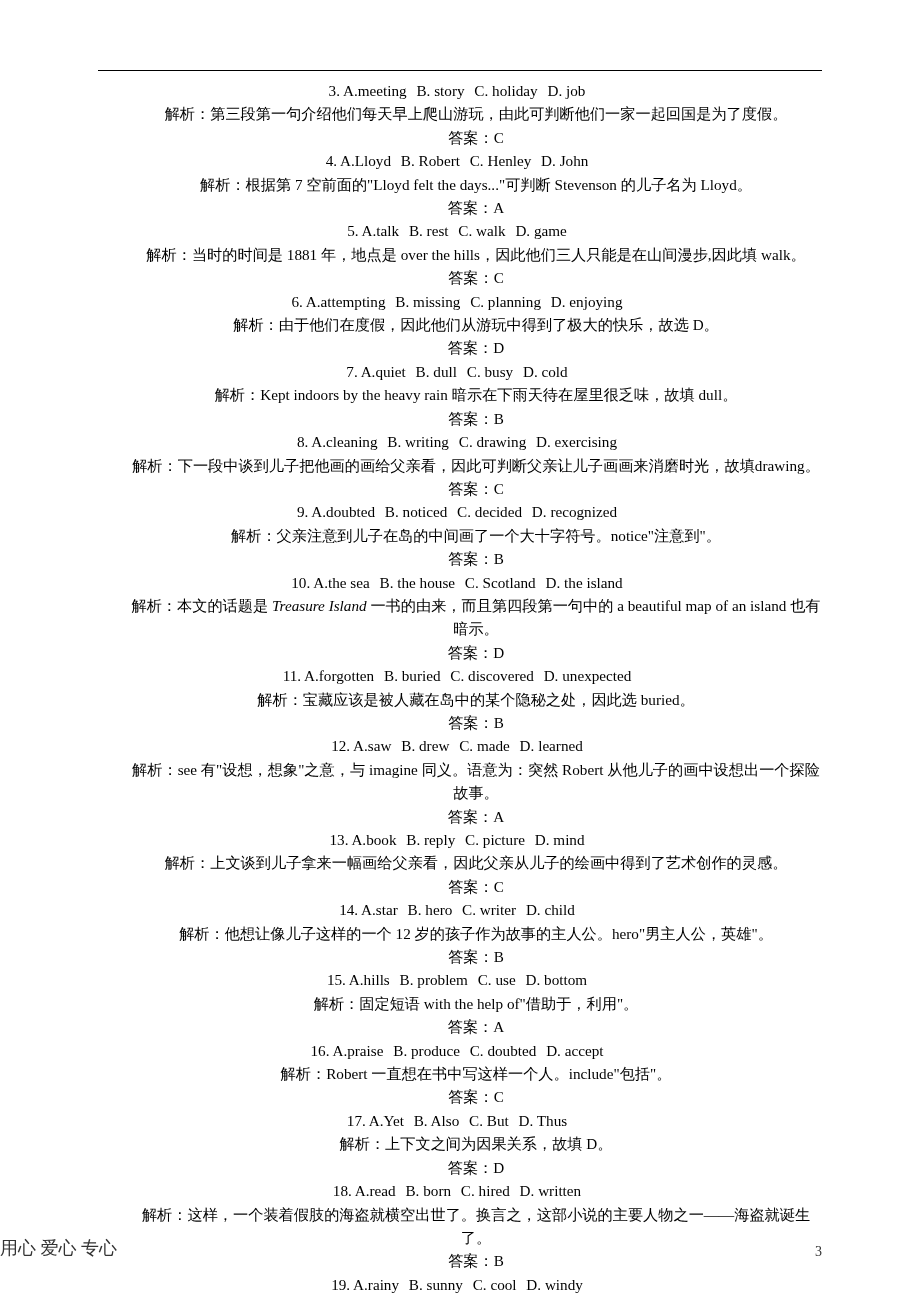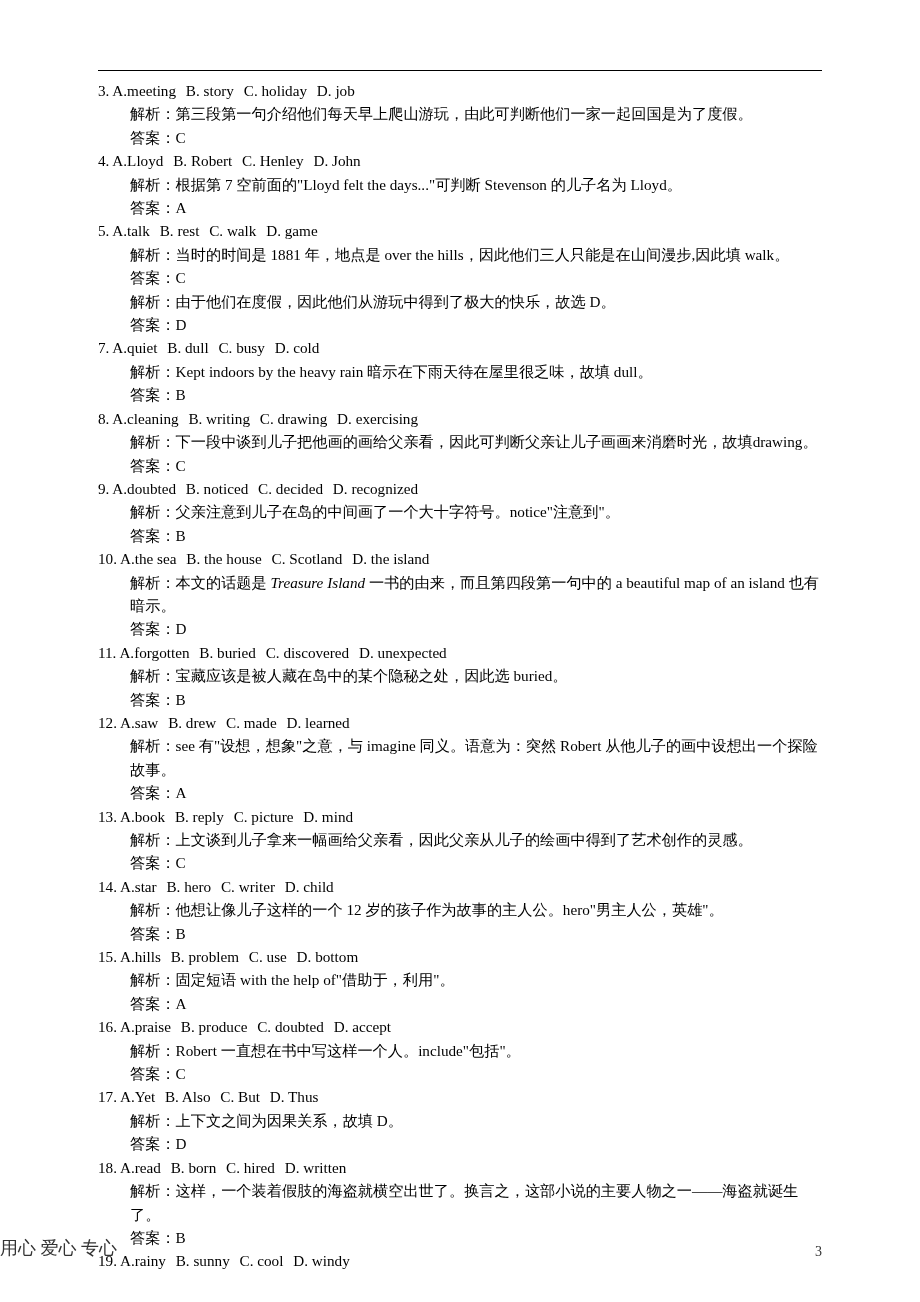--- a/index.html
+++ b/index.html
@@ -15,20 +15,21 @@
   .page {
     padding: 70px 98px 0 98px;
   }
   .hr-line {
     border-top: 1.5px solid #000;
     margin-bottom: 8px;
   }
   .item {
     margin-bottom: 0;
     line-height: 23.4px;
+    text-align: center;
   }
   .q-line {
     display: block;
   }
   .num {
     display: inline;
   }
   .opt {
     display: inline;
     margin-right: 6px;
@@ -73,20 +74,21 @@
         <span class="q-line"><span class="num">4.</span> <span class="opt">A.Lloyd</span> <span class="opt">B. Robert</span> <span class="opt">C. Henley</span> <span class="opt">D. John</span></span>
         <span class="sub-line">解析：根据第 7 空前面的"Lloyd felt the days..."可判断 Stevenson 的儿子名为 Lloyd。</span>
         <span class="sub-line">答案：A</span>
       </div>
       <div class="item">
         <span class="q-line"><span class="num">5.</span> <span class="opt">A.talk</span> <span class="opt">B. rest</span> <span class="opt">C. walk</span> <span class="opt">D. game</span></span>
         <span class="sub-line">解析：当时的时间是 1881 年，地点是 over the hills，因此他们三人只能是在山间漫步,因此填 walk。</span>
         <span class="sub-line">答案：C</span>
       </div>
       <div class="item">
+        <span class="q-line"><span class="num">6.</span> <span class="opt">A.attempting</span> <span class="opt">B. missing</span> <span class="opt">C. planning</span> <span class="opt">D. enjoying</span></span>
         <span class="sub-line">解析：由于他们在度假，因此他们从游玩中得到了极大的快乐，故选 D。</span>
         <span class="sub-line">答案：D</span>
       </div>
       <div class="item">
         <span class="q-line"><span class="num">7.</span> <span class="opt">A.quiet</span> <span class="opt">B. dull</span> <span class="opt">C. busy</span> <span class="opt">D. cold</span></span>
         <span class="sub-line">解析：Kept indoors by the heavy rain 暗示在下雨天待在屋里很乏味，故填 dull。</span>
         <span class="sub-line">答案：B</span>
       </div>
       <div class="item">
         <span class="q-line"><span class="num">8.</span> <span class="opt">A.cleaning</span> <span class="opt">B. writing</span> <span class="opt">C. drawing</span> <span class="opt">D. exercising</span></span>

